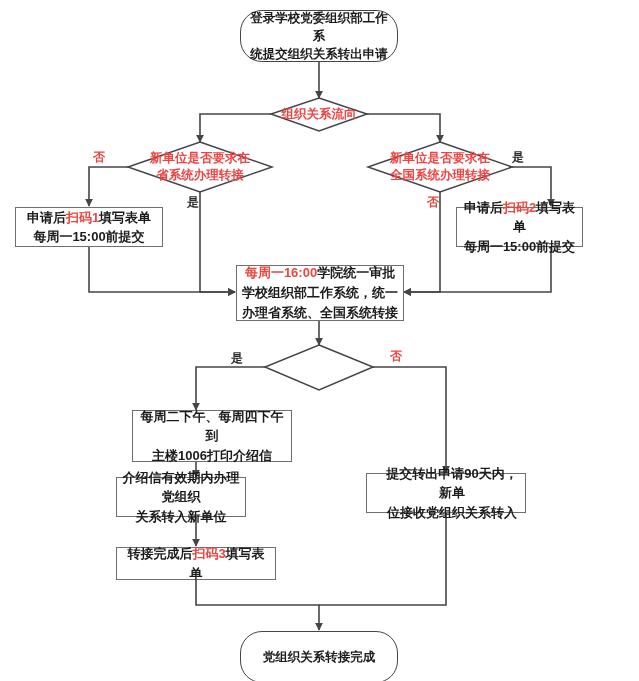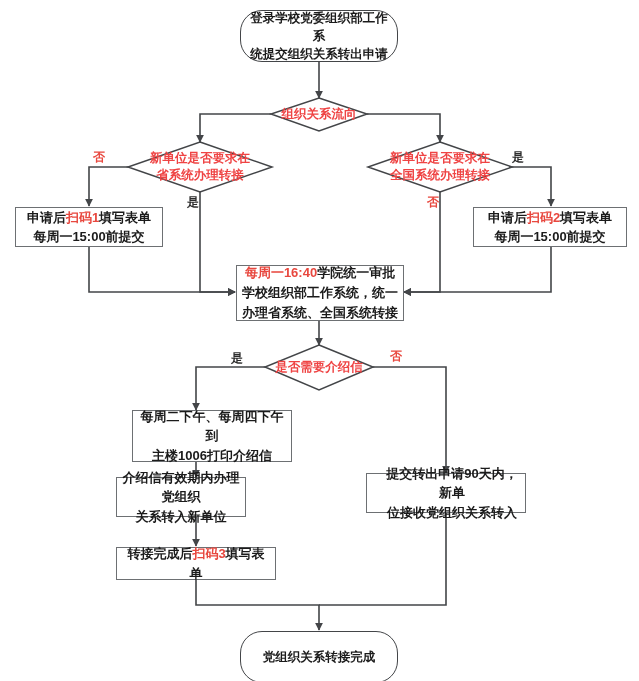--- a/index.html
+++ b/index.html
@@ -147,41 +147,38 @@
   <div class="decision-wrap" style="left:128px; top:142px; width:144px; height:50px;">
     <span class="decision-label">新单位是否要求在
 省系统办理转接</span>
   </div>
 
   <div class="decision-wrap" style="left:368px; top:142px; width:144px; height:50px;">
     <span class="decision-label">新单位是否要求在
 全国系统办理转接</span>
   </div>
 
-  <div class="decision-wrap" style="left:265px; top:345px; width:108px; height:45px;">
-    <span class="decision-label">是否需要介绍信</span>
-  </div>
 
   <div class="edge-label lbl-no" style="left:93px; top:151px;">否</div>
   <div class="edge-label lbl-yes" style="left:187px; top:196px;">是</div>
   <div class="edge-label lbl-yes" style="left:512px; top:151px;">是</div>
   <div class="edge-label lbl-no" style="left:427px; top:196px;">否</div>
   <div class="edge-label lbl-yes" style="left:231px; top:352px;">是</div>
   <div class="edge-label lbl-no" style="left:390px; top:350px;">否</div>
 
   <div class="node process" style="left:15px; top:207px; width:148px; height:40px;">
     <span class="txt"><span>申请后</span><span class="hl">扫码1</span><span>填写表单</span><br><span>每周一15:00前提交</span></span>
   </div>
 
-  <div class="node process" style="left:473px; top:207px; width:154px; height:40px;">
+  <div class="node process" style="left:456px; top:207px; width:127px; height:40px;">
     <span class="txt"><span>申请后</span><span class="hl">扫码2</span><span>填写表单</span><br><span>每周一15:00前提交</span></span>
   </div>
 
   <div class="node process" style="left:236px; top:265px; width:168px; height:56px;">
-    <span class="txt" style="text-align:center; line-height:1.55;"><span class="hl">每周一16:40</span><span>学院统一审批学校组织部工作系统，统一办理省系统、全国系统转接</span></span>
+    <span class="txt" style="text-align:center; line-height:1.55;"><span class="hl">每周一16:00</span><span>学院统一审批学校组织部工作系统，统一办理省系统、全国系统转接</span></span>
   </div>
 
   <div class="node process" style="left:132px; top:410px; width:160px; height:52px;">
     <span class="txt">每周二下午、每周四下午到
 主楼1006打印介绍信</span>
   </div>
 
   <div class="node process" style="left:116px; top:477px; width:130px; height:40px;">
     <span class="txt">介绍信有效期内办理党组织
 关系转入新单位</span>

